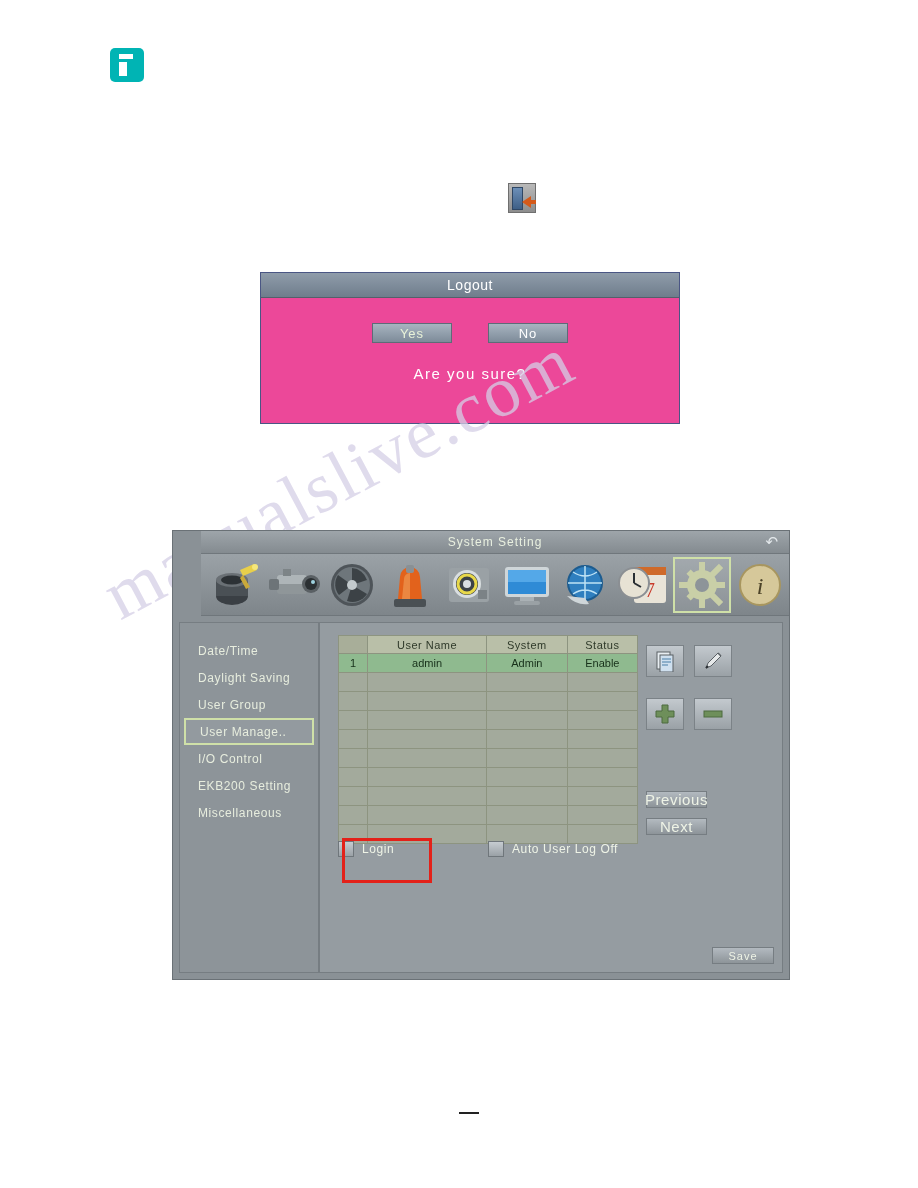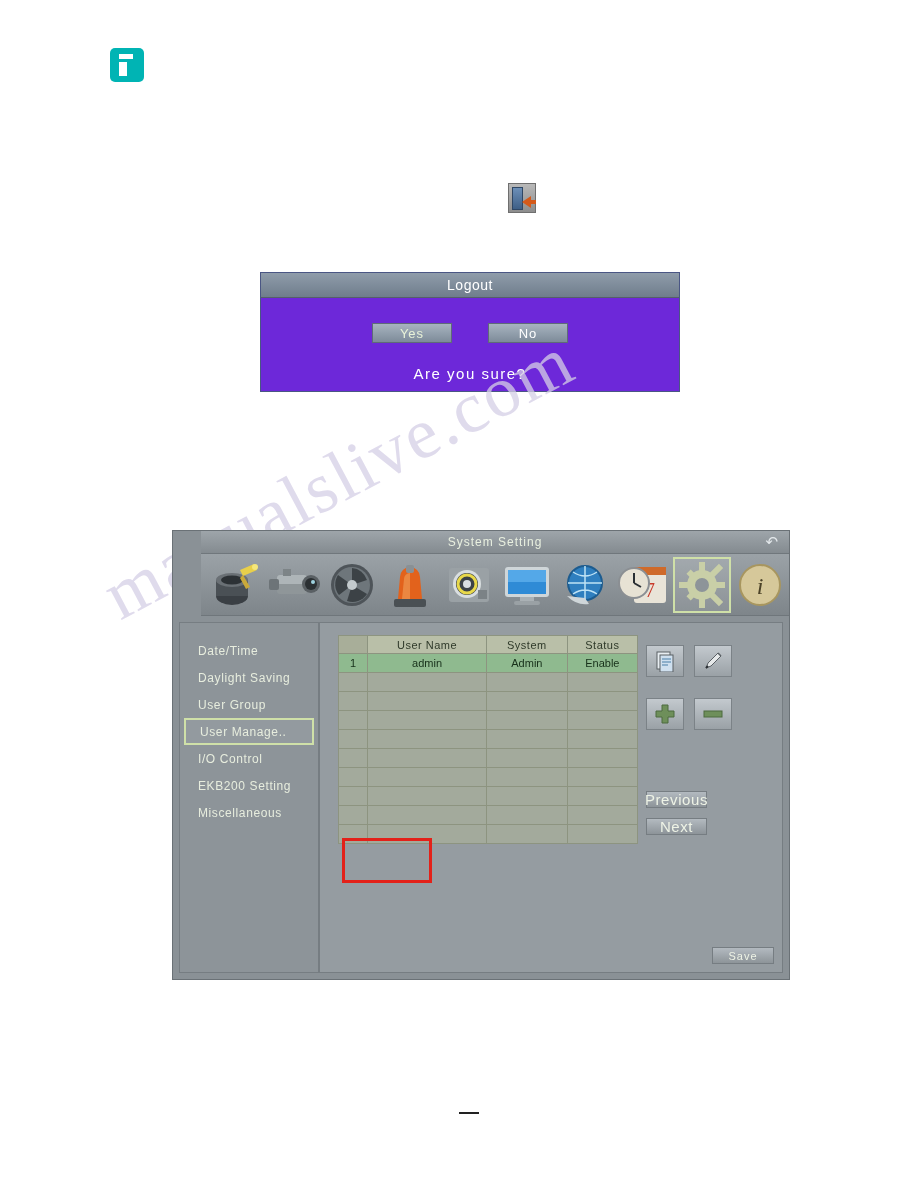--- a/index.html
+++ b/index.html
@@ -124,22 +124,22 @@
     height: 4px;
     background: #d45a1a;
   }
 
   
   #logout-dialog {
     position: absolute;
     left: 260px;
     top: 272px;
     width: 420px;
-    height: 120px;
-    background: #6d28d9;
+    height: 152px;
+    background: #ec4899;
     border: 1px solid #4a5684;
     box-sizing: border-box;
   }
   #logout-titlebar {
     height: 24px;
     background: linear-gradient(180deg, #8f9caa, #6f7d8c);
     border-bottom: 1px solid #555f6b;
     color: #ffffff;
     font-size: 14px;
     display: flex;
@@ -641,20 +641,30 @@
       </div>
       <div class="sq-btn" style="left:374px; top:75px;">
         <svg width="24" height="24" viewBox="0 0 24 24">
           <rect x="3" y="9" width="18" height="6" fill="#6e8f5a" stroke="#4d6a3e"></rect>
         </svg>
       </div>
 
       <div class="wide-btn" style="left:326px; top:168px;">Previous</div>
       <div class="wide-btn" style="left:326px; top:195px;">Next</div>
 
+      <div id="checkbox-row">
+        <div class="chk-wrap" style="width:150px;">
+          <span class="chk-box"></span>
+          <span>Login</span>
+        </div>
+        <div class="chk-wrap">
+          <span class="chk-box"></span>
+          <span>Auto User Log Off</span>
+        </div>
+      </div>
 
       <div id="save-btn">Save</div>
     </div>
   </div>
 </div>
 
 <div id="login-highlight"></div>
 <div id="footer-rule"></div>
 
 </body></html>

